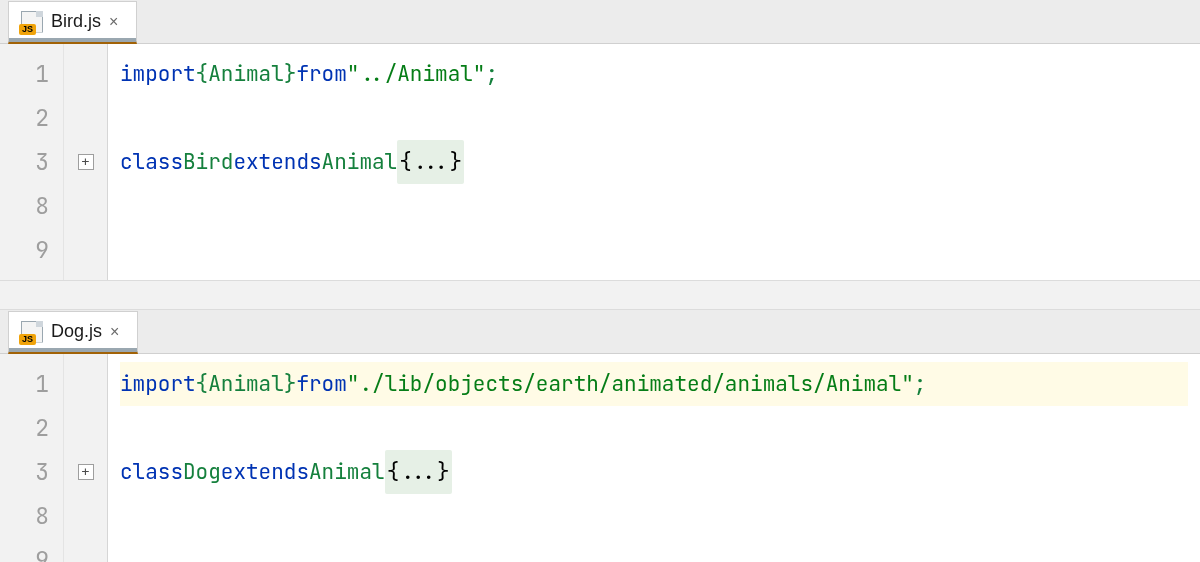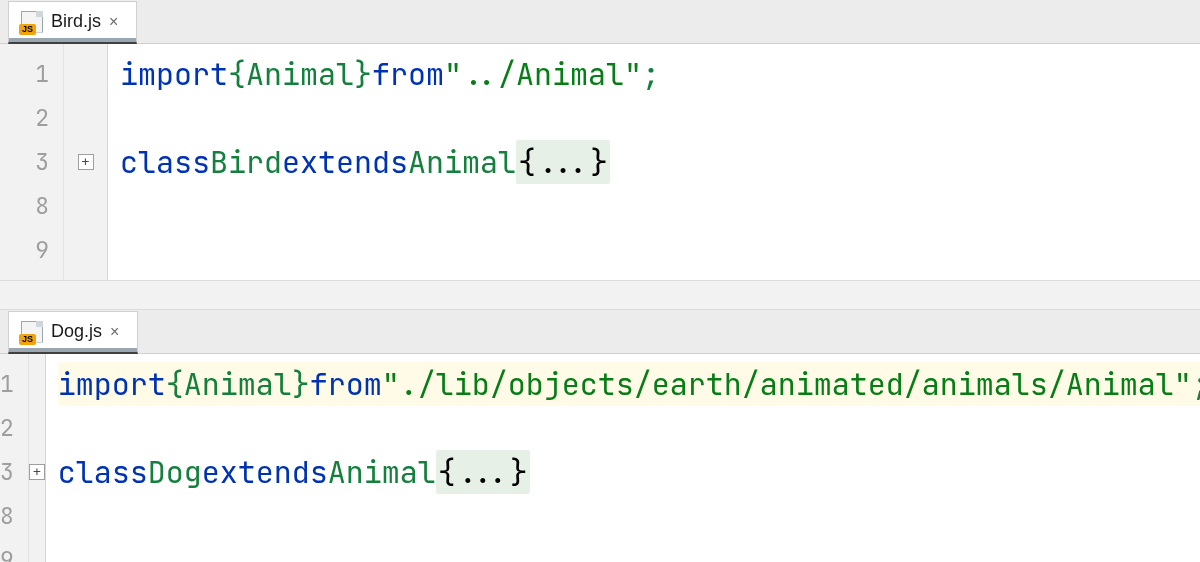--- a/index.html
+++ b/index.html
@@ -36,21 +36,21 @@
     color: #1a1a1a;
   }
   .tab::after{
     content:"";
     position:absolute; left:0; right:0; bottom:-1px; height:4px;
     background:#a9b7c6; 
     opacity:0;
   }
   .tab.active::after{ opacity:1; background:#9aa7b0; }
   .tab.active {
-    border-bottom: 3px solid #404040;
+    border-bottom: 3px solid #a16207;
   }
   .file-icon {
     width: 22px; height: 22px; position: relative;
   }
   .file-icon .sheet {
     position: absolute; inset: 0;
     background: #f4f4f4; border:1px solid #9aa7b0;
     clip-path: polygon(0 0, 70% 0, 100% 30%, 100% 100%, 0 100%);
   }
   .file-icon .fold {
@@ -82,21 +82,21 @@
     width: 44px;
     background:#f2f2f2;
     border-right: 1px solid #d6d6d6;
     padding-top:8px;
     font-family: monospace;
   }
   .code-lines {
     flex:1;
     padding: 8px 12px 8px 12px;
     font-family: "JetBrains Mono","Fira Code","Consolas",monospace;
-    font-size: 30px;
+    font-size: 21px;
     line-height: 44px;
   }
   .ln { height:44px; display:flex; align-items:center; }
   .gut-ln { height:44px; line-height:44px; }
   .fold-ln { height:44px; display:flex; align-items:center; justify-content:center; }
   .fold-box {
     width:16px; height:16px; border:1px solid #9e9e9e; background:#fff;
     font-size:13px; line-height:13px; text-align:center; color:#4a4a4a;
     cursor:pointer;
   }

